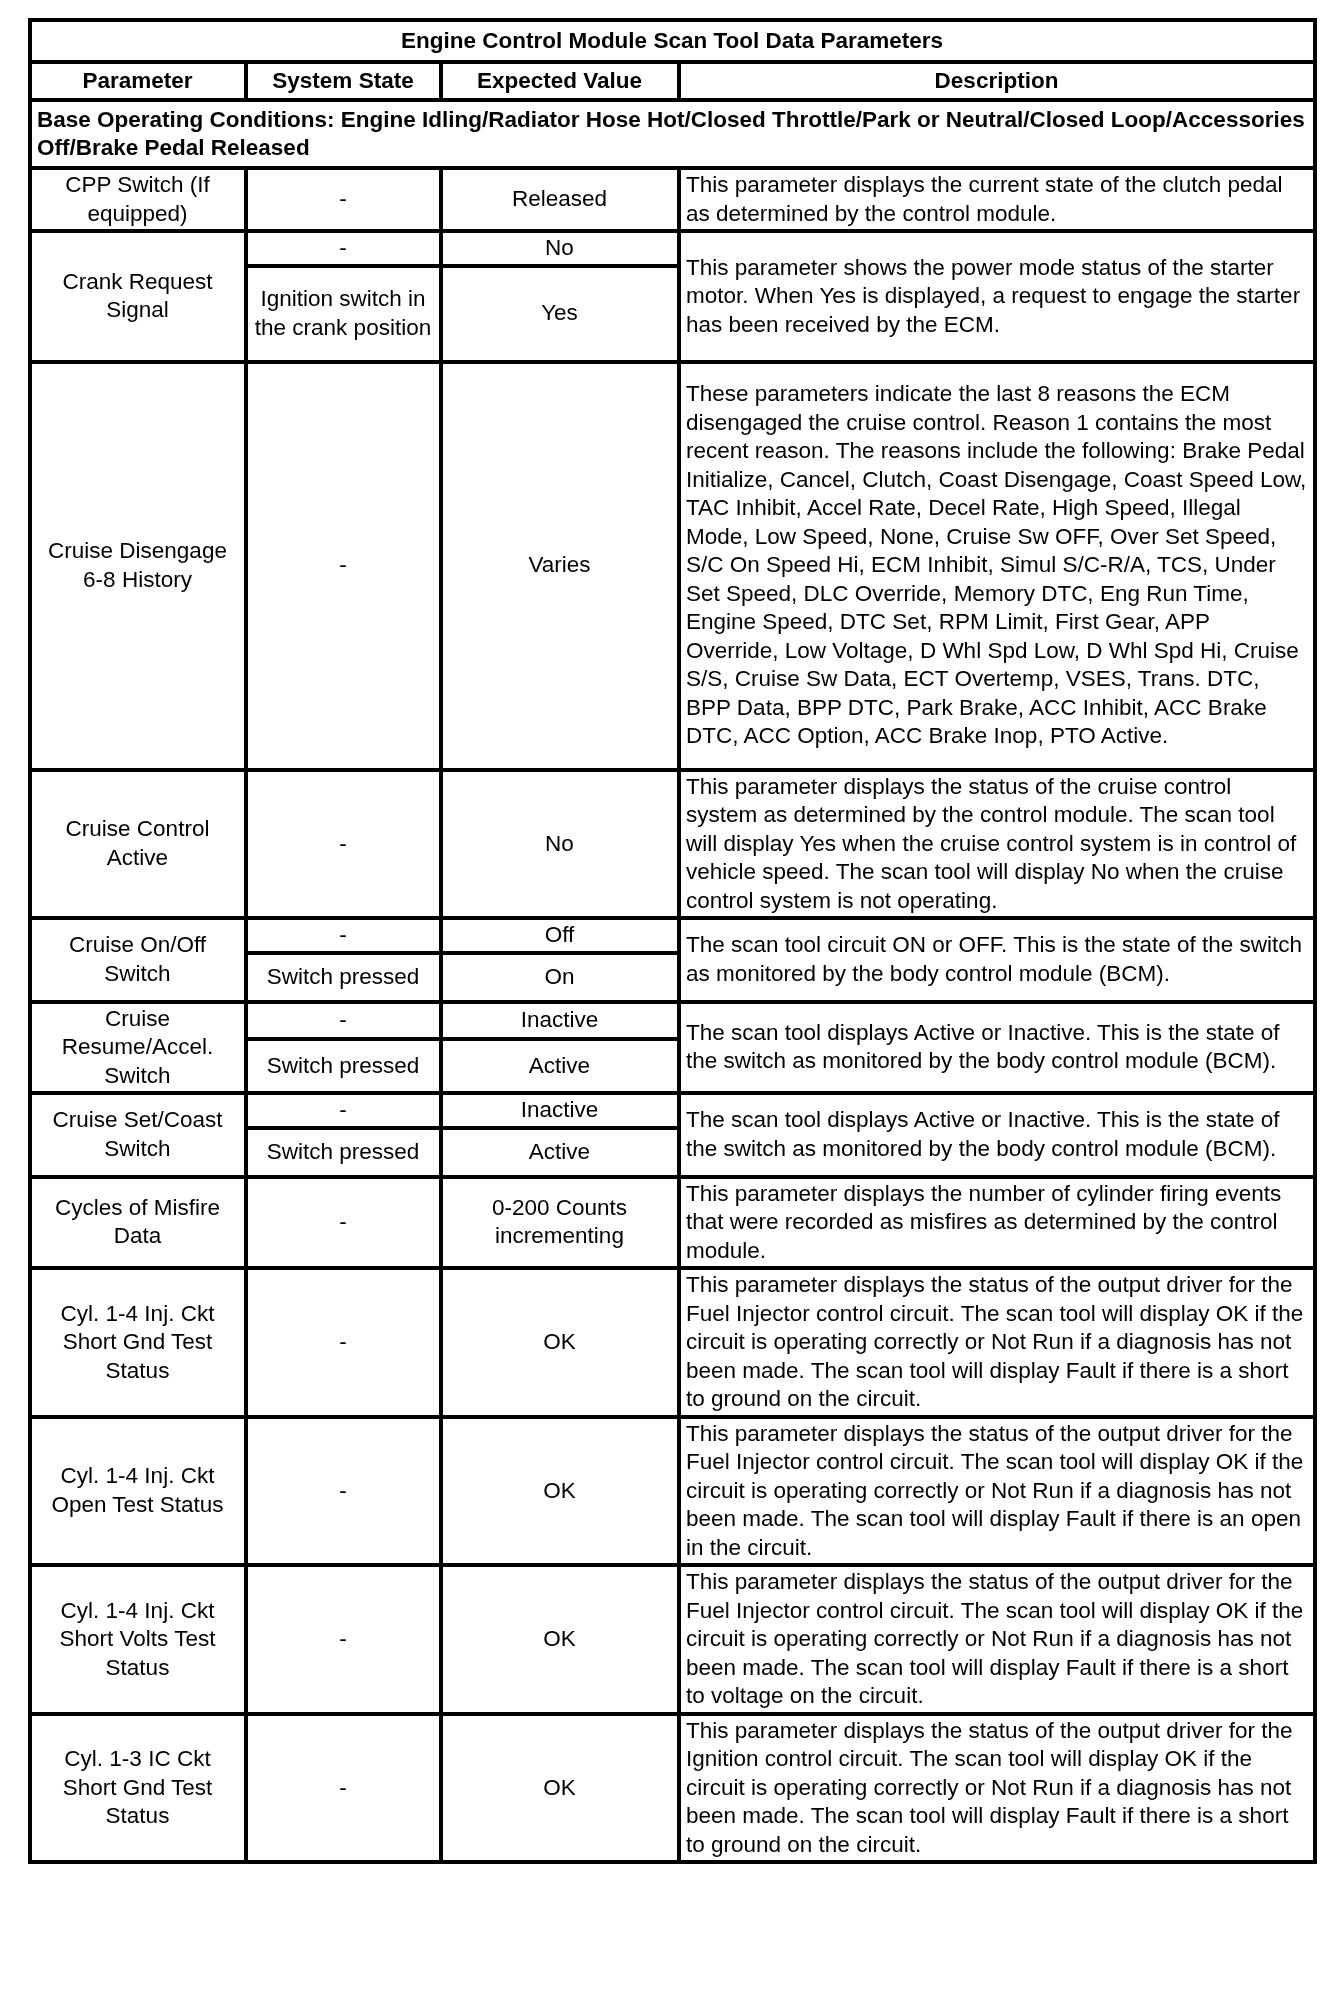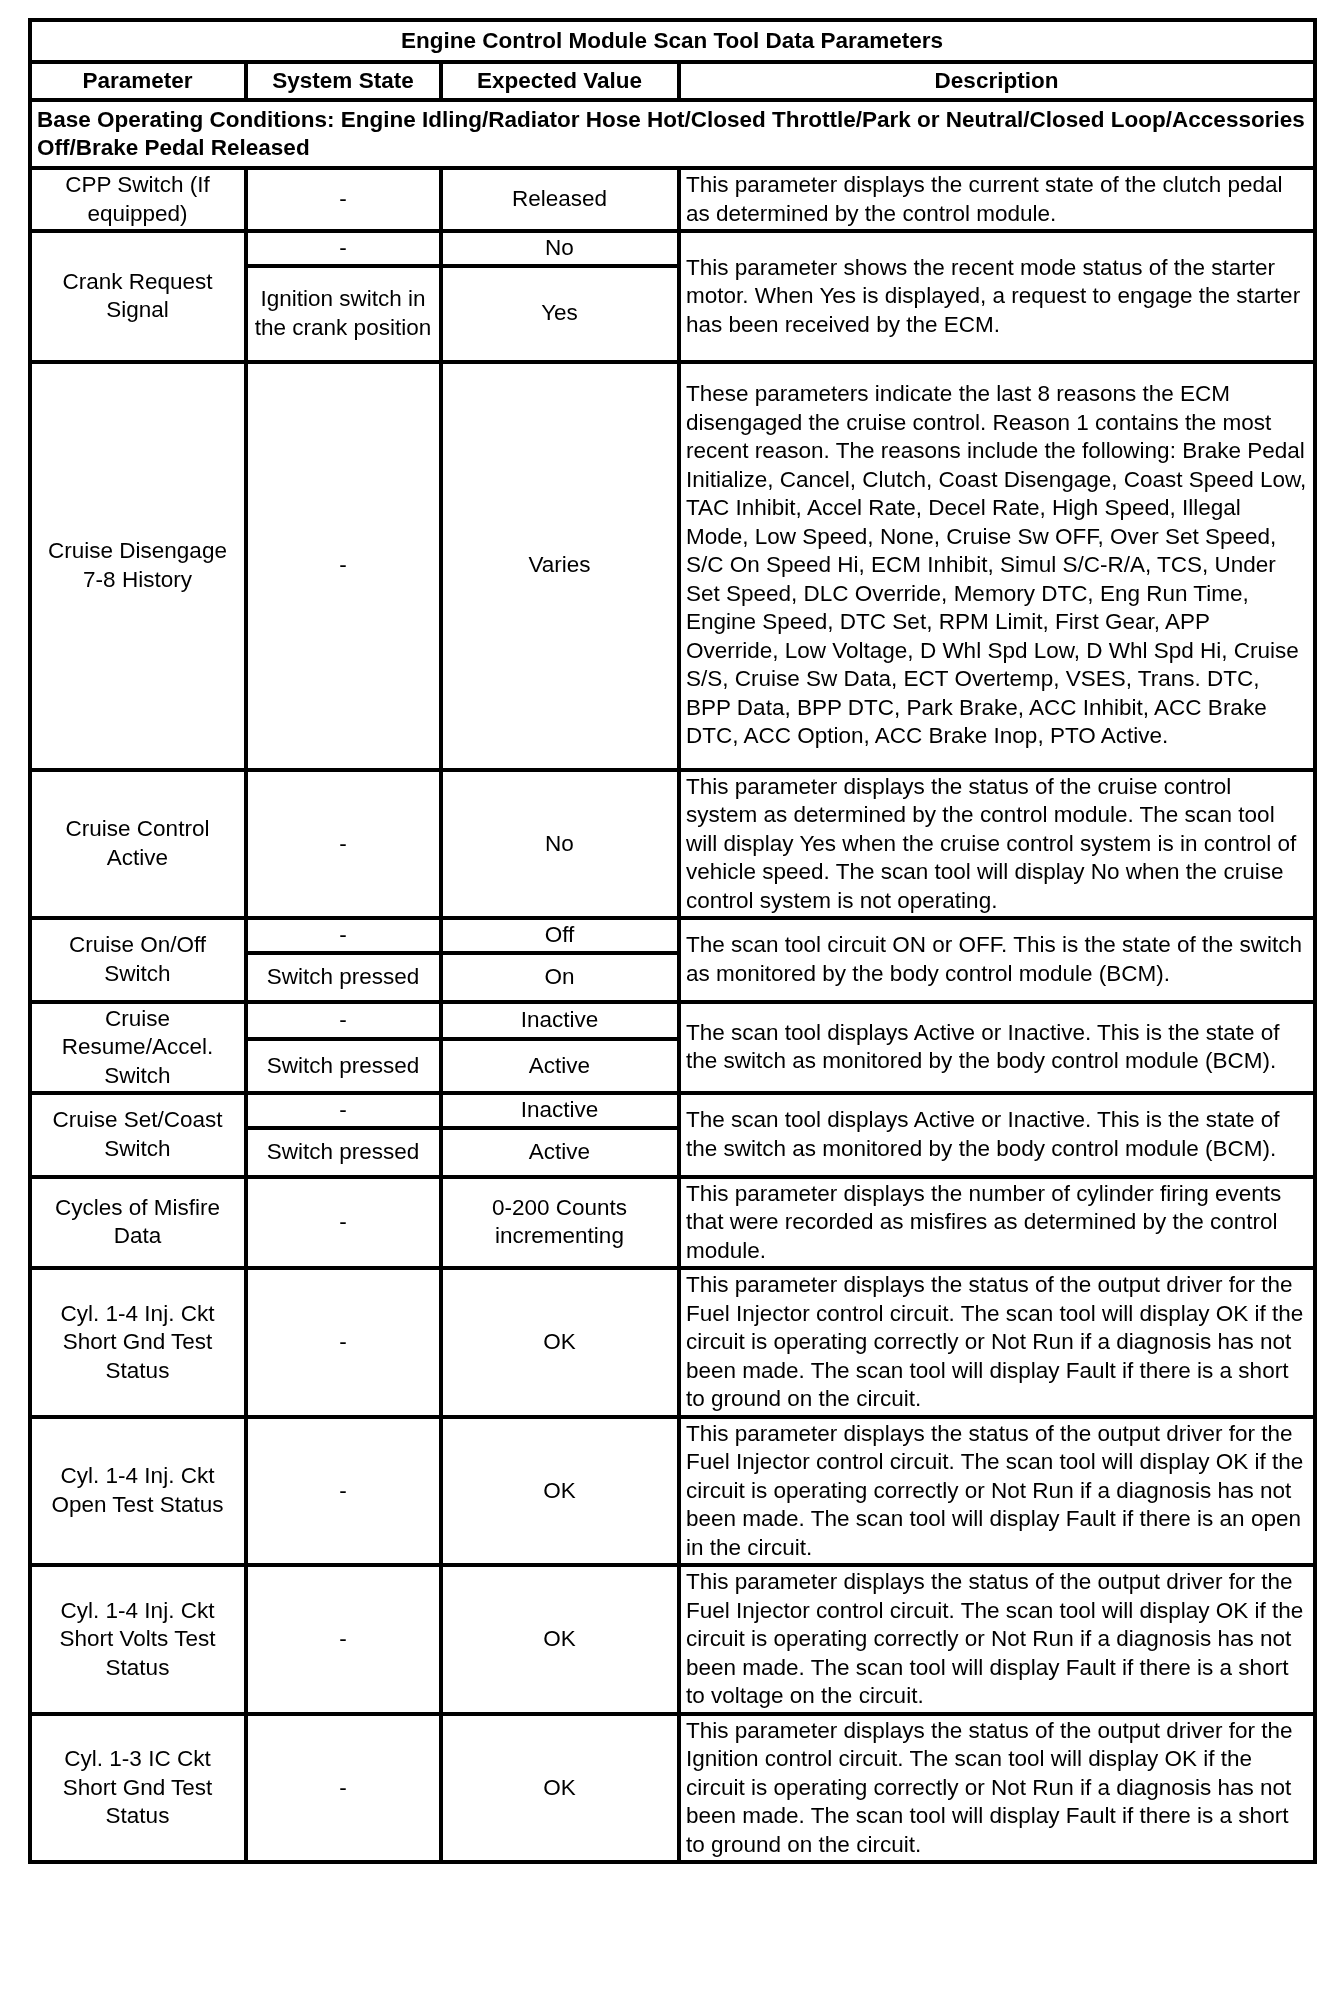--- a/index.html
+++ b/index.html
@@ -57,28 +57,28 @@
   <tr style="height: 62px;">
         <td class="param" rowspan="1">CPP Switch (If equipped)</td>
         <td class="state">-</td>
         <td class="value">Released</td>
         <td class="desc" rowspan="1">This parameter displays the current state of the clutch pedal as determined by the control module.</td>
       </tr>
       <tr style="height: 34px;">
         <td class="param" rowspan="2">Crank Request Signal</td>
         <td class="state">-</td>
         <td class="value">No</td>
-        <td class="desc" rowspan="2">This parameter shows the recent mode status of the starter motor. When Yes is displayed, a request to engage the starter has been received by the ECM.</td>
+        <td class="desc" rowspan="2">This parameter shows the power mode status of the starter motor. When Yes is displayed, a request to engage the starter has been received by the ECM.</td>
       </tr>
       <tr style="height: 96px;">
         <td class="state">Ignition switch in the crank position</td>
         <td class="value">Yes</td>
       </tr>
       <tr style="height: 408px;">
-        <td class="param" rowspan="1">Cruise Disengage 7-8 History</td>
+        <td class="param" rowspan="1">Cruise Disengage 6-8 History</td>
         <td class="state">-</td>
         <td class="value">Varies</td>
         <td class="desc" rowspan="1">These parameters indicate the last 8 reasons the ECM disengaged the cruise control. Reason 1 contains the most recent reason. The reasons include the following: Brake Pedal Initialize, Cancel, Clutch, Coast Disengage, Coast Speed Low, TAC Inhibit, Accel Rate, Decel Rate, High Speed, Illegal Mode, Low Speed, None, Cruise Sw OFF, Over Set Speed, S/C On Speed Hi, ECM Inhibit, Simul S/C-R/A, TCS, Under Set Speed, DLC Override, Memory DTC, Eng Run Time, Engine Speed, DTC Set, RPM Limit, First Gear, APP Override, Low Voltage, D Whl Spd Low, D Whl Spd Hi, Cruise S/S, Cruise Sw Data, ECT Overtemp, VSES, Trans. DTC, BPP Data, BPP DTC, Park Brake, ACC Inhibit, ACC Brake DTC, ACC Option, ACC Brake Inop, PTO Active.</td>
       </tr>
       <tr style="height: 147px;">
         <td class="param" rowspan="1">Cruise Control Active</td>
         <td class="state">-</td>
         <td class="value">No</td>
         <td class="desc" rowspan="1">This parameter displays the status of the cruise control system as determined by the control module. The scan tool will display Yes when the cruise control system is in control of vehicle speed. The scan tool will display No when the cruise control system is not operating.</td>
       </tr>

